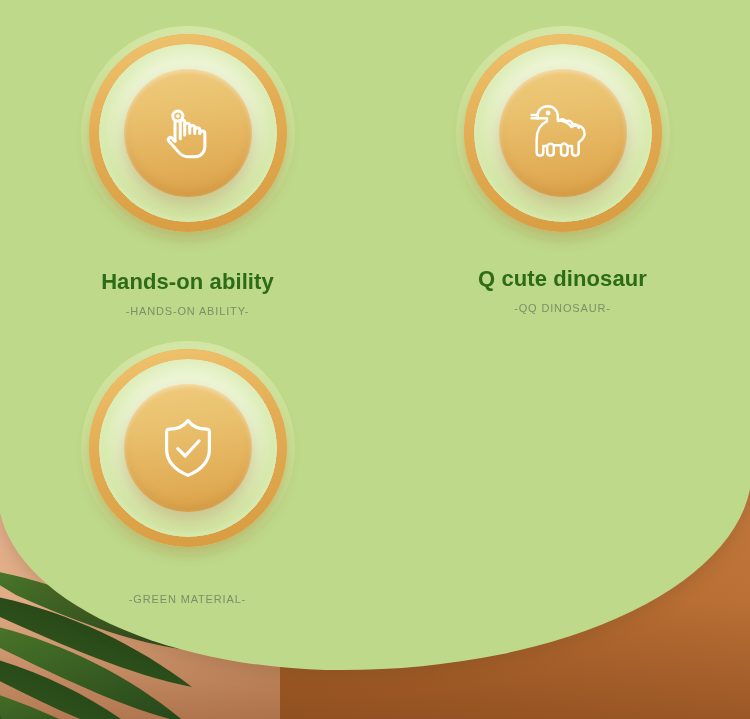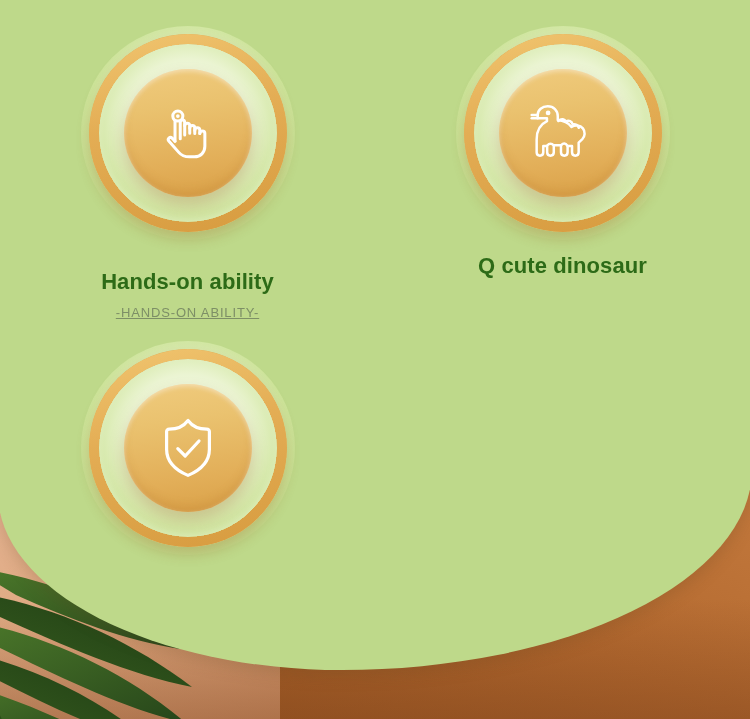--- a/index.html
+++ b/index.html
@@ -101,26 +101,25 @@
   .disc svg { display:block; }
 
   
   .caption { text-align:center; width:100%; }
   .title {
     font-size:22px; font-weight:bold; color:#2d6b17;
     letter-spacing:.1px; line-height:1.1;
   }
   .subtitle {
     margin-top:11px;
-    font-size:13px; color:#7d8f66;
+    font-size:11px; color:#7d8f66;
     letter-spacing:.85px;
-    text-decoration:underline;
   }
   .cell.top .caption { margin-top:24px; }
-  .cell.bottom .caption { margin-top:8px; }
+  .cell.bottom .caption { margin-top:21px; }
 </style>
 </head>
 <body>
 
 <div id="stage">
 
   <div class="under-left"></div>
   <div class="under-right"></div>
   <div class="under-shadow"></div>
 
@@ -218,20 +217,21 @@
                        C 44.2 19.6 47.8 21.2 48.4 24.6
                        C 51.6 23.8 54.4 25.4 55.2 28.4"></path>
               <path d="M20.8 47.6 C 23.2 45.0 25.6 45.0 28.0 47.4"></path>
               <path d="M35.8 47.4 C 38.4 44.8 40.6 44.8 43.0 48.0"></path>
             </svg>
           </span>
         </div>
       </div>
       <div class="caption">
         <div class="title">Q cute dinosaur</div>
+        <div class="subtitle">-QQ DINOSAUR-</div>
       </div>
     </div>
 
     <div class="cell bottom">
       <div class="medallion">
         <div class="glow"></div>
         <div class="ring"></div>
         <div class="disc">
           <span>
             <svg width="60" height="64" viewBox="0 0 58 64" fill="none" stroke="#ffffff" stroke-width="3.2" stroke-linecap="round" stroke-linejoin="round">
@@ -243,17 +243,18 @@
                        C 42.6 53.6 50.4 44.4 50.4 33.2
                        L50.4 15.8
                        C 50.4 14.2 49.4 13.2 47.8 13.2
                        C 39.6 13.2 33.4 10.4 29 4.5 Z"></path>
               <path d="M18.8 32.6 L26.2 40.0 L40.0 25.0"></path>
             </svg>
           </span>
         </div>
       </div>
       <div class="caption">
+        <div class="subtitle">-GREEN MATERIAL-</div>
       </div>
     </div>
 
   </div>
 </div>
 
 </body></html>

